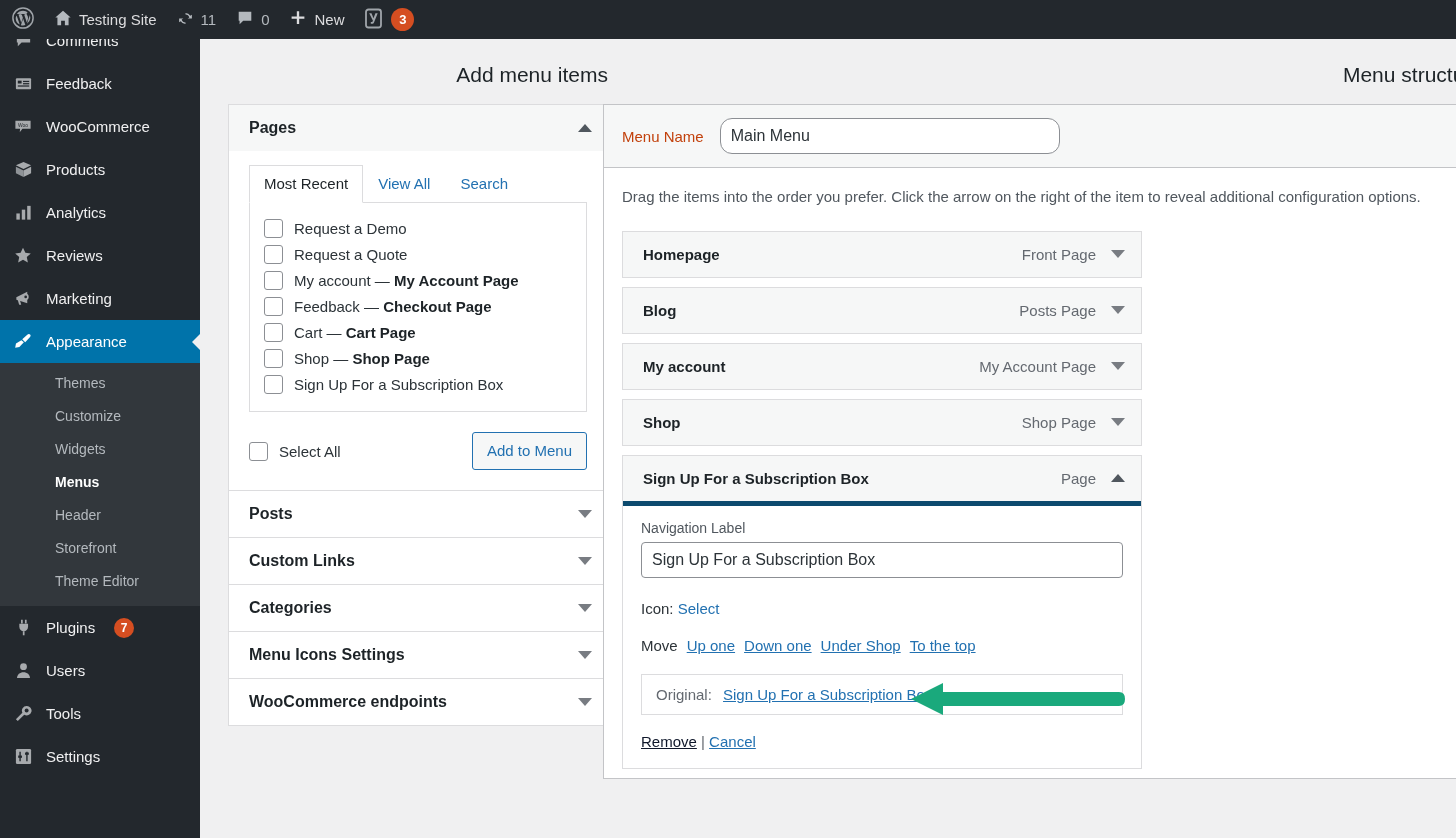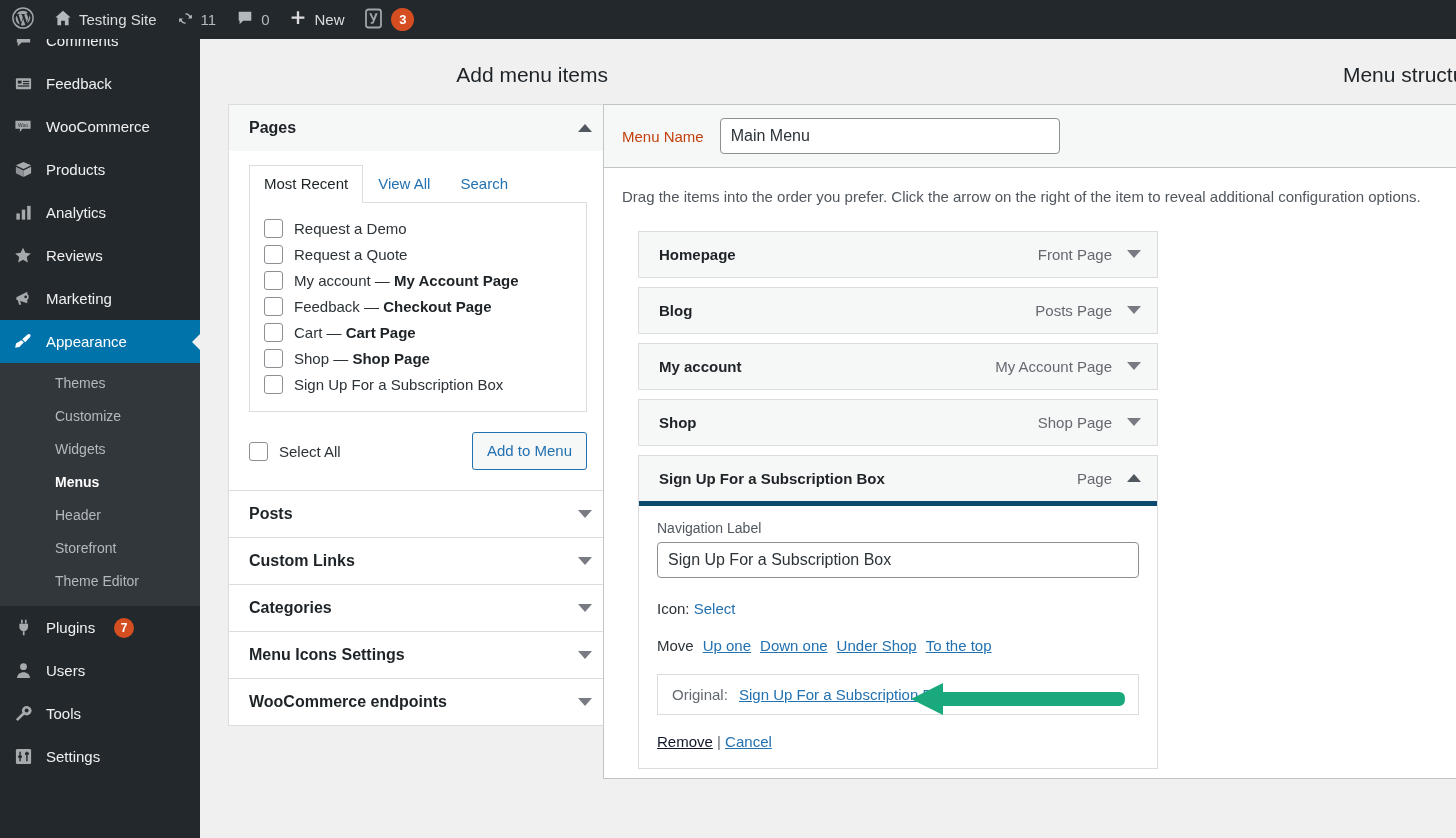--- a/index.html
+++ b/index.html
@@ -149,33 +149,32 @@
   
   .ms-box { border: 1px solid #c3c4c7; background: #fff; width: 1056px; }
   .ms-namebar {
     display: flex; align-items: center; gap: 16px;
     background: #f6f7f7; border-bottom: 1px solid #c3c4c7;
     padding: 13px 18px;
   }
   .ms-namelabel { font-size: 15px; color: #c2410c; }
   .ms-nameinput {
     width: 340px; padding: 8px 10px; font-size: 16px;
-    border: 1px solid #8c8f94; border-radius: 4px; color: #2c3338;
+    border: 1px solid #8c8f94; border-radius: 12px; color: #2c3338;
     font-family: "Liberation Sans", sans-serif;
     background: #fff; outline: none;
   }
   .ms-body { padding: 18px 18px 0 18px; }
   .ms-hint { font-size: 15px; color: #50575e; line-height: 1.5; white-space: nowrap; }
 
   .menu-items { margin-top: 22px; }
   .mi-row {
     border: 1px solid #dcdcde; background: #f6f7f7;
     margin-bottom: 9px;
     width: 520px;
-    margin-left: 16px;
   }
   .mi-head {
     display: flex; align-items: center; justify-content: space-between;
     padding: 14px 16px 14px 20px;
     cursor: move;
   }
   .mi-title { font-size: 15px; font-weight: bold; color: #1d2327; }
   .mi-right { display: flex; align-items: center; gap: 15px; }
   .mi-type { font-size: 15px; color: #646970; font-weight: normal; }
 

